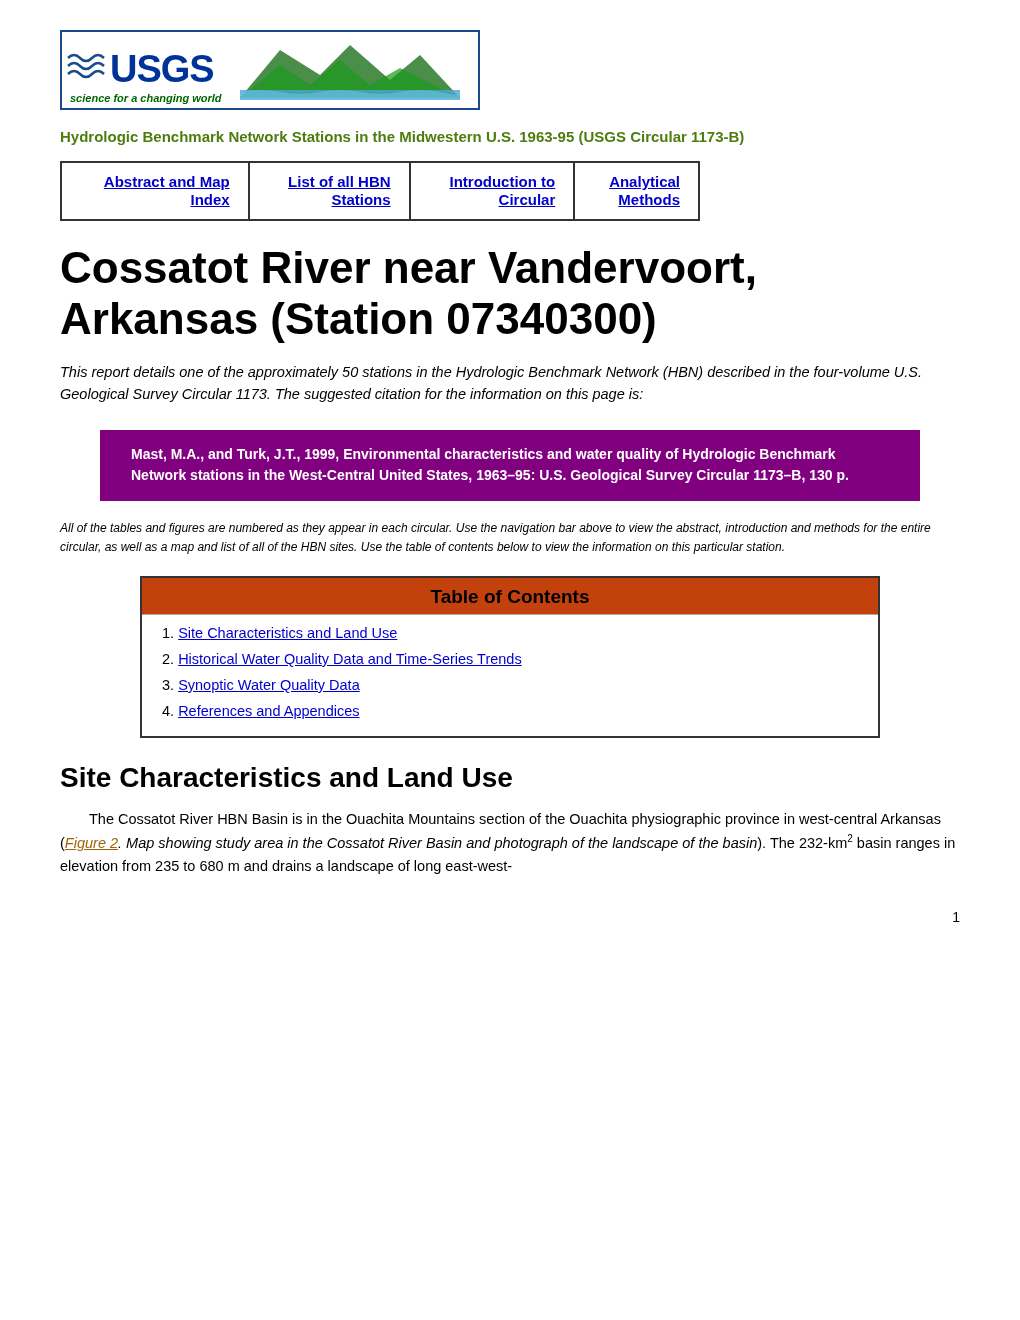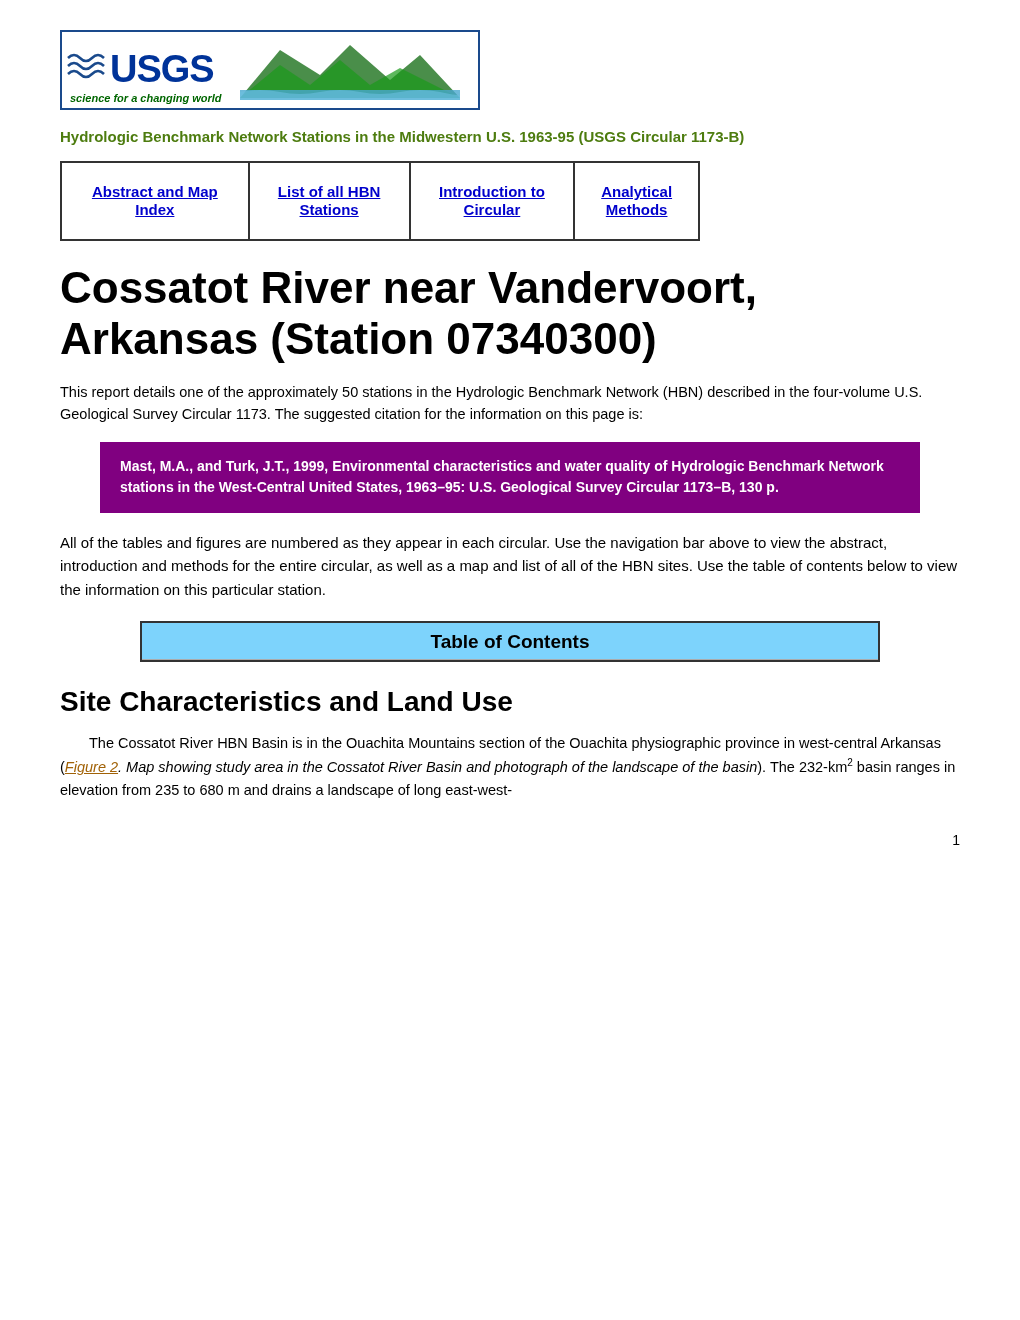--- a/index.html
+++ b/index.html
@@ -27,78 +27,80 @@
 
     
     .nav-table {
       border-collapse: collapse;
       border: 2px solid #333;
       margin-bottom: 22px;
       width: 640px;
     }
     .nav-table td {
       border: 2px solid #333;
-      padding: 20px 18px;
-      text-align: center;
+      padding: 10px 18px;
+      text-align: right;
       vertical-align: middle;
     }
     .nav-table a {
       color: #0000cc;
       text-decoration: underline;
       font-weight: bold;
       font-size: 15px;
     }
 
     
     .main-title {
       font-size: 44px;
       font-weight: 900;
       color: #000;
       margin-bottom: 18px;
       line-height: 1.15;
     }
 
     
     .intro-para {
+      font-style: italic;
       font-size: 14.5px;
-      margin-bottom: 16px;
+      margin-bottom: 24px;
       line-height: 1.5;
     }
 
     
     .citation-box {
       background: #800080;
       color: #fff;
-      padding: 14px 20px;
+      padding: 14px 31px;
       margin: 0 40px 18px 40px;
       font-size: 14px;
       font-weight: bold;
       line-height: 1.55;
       text-align: left;
     }
 
     
     .second-para {
-      font-size: 15px;
+      font-style: italic;
+      font-size: 12px;
       margin-bottom: 20px;
       line-height: 1.55;
     }
 
     
     .toc-box {
       border: 2px solid #333;
       margin: 0 80px 24px 80px;
     }
     .toc-header {
       text-align: center;
       font-size: 19px;
       font-weight: bold;
       padding: 8px 0 6px 0;
       border-bottom: 1px solid #aaa;
-      background: #7dd3fc;
+      background: #c2410c;
     }
     .toc-list {
       list-style: none;
       padding: 8px 20px 10px 20px;
     }
     .toc-list li {
       font-size: 14.5px;
       margin-bottom: 4px;
       line-height: 1.5;
     }
@@ -197,20 +199,34 @@
 <h1 class="main-title">Cossatot River near Vandervoort, Arkansas (Station 07340300)</h1>
 
 <p class="intro-para">This report details one of the approximately 50 stations in the Hydrologic Benchmark Network (HBN) described in the four-volume U.S. Geological Survey Circular 1173. The suggested citation for the information on this page is:</p>
 
 <div class="citation-box">Mast, M.A., and Turk, J.T., 1999, Environmental characteristics and water quality of Hydrologic Benchmark Network stations in the West-Central United States, 1963–95: U.S. Geological Survey Circular 1173–B, 130 p.</div>
 
 <p class="second-para">All of the tables and figures are numbered as they appear in each circular.  Use the navigation bar above to view the abstract, introduction and methods for the entire circular, as well as a map and list of all of the HBN sites.  Use the table of contents below to view the information on this particular station.</p>
 
 <div class="toc-box">
   <div class="toc-header">Table of Contents</div>
+  <ul class="toc-list">
+    <li>
+      1. <a href="#">Site Characteristics and Land Use</a>
+    </li>
+    <li>
+      2. <a href="#">Historical Water Quality Data and Time-Series Trends</a>
+    </li>
+    <li>
+      3. <a href="#">Synoptic Water Quality Data</a>
+    </li>
+    <li>
+      4. <a href="#">References and Appendices</a>
+    </li>
+  </ul>
 </div>
 
 <h2 class="section-heading">Site Characteristics and Land Use</h2>
 
 <p class="body-text">
   <span>The Cossatot River HBN Basin is in the Ouachita Mountains section of the Ouachita physiographic province in west-central Arkansas (</span><a href="#">Figure 2</a><span style="font-style:italic;">. Map showing study area in the Cossatot River Basin and photograph of the landscape of the basin</span><span>). The 232-km</span><sup>2</sup><span> basin ranges in elevation from 235 to 680 m and drains a landscape of long east-west-</span>
 </p>
 
 <div class="page-number">1</div>
 

